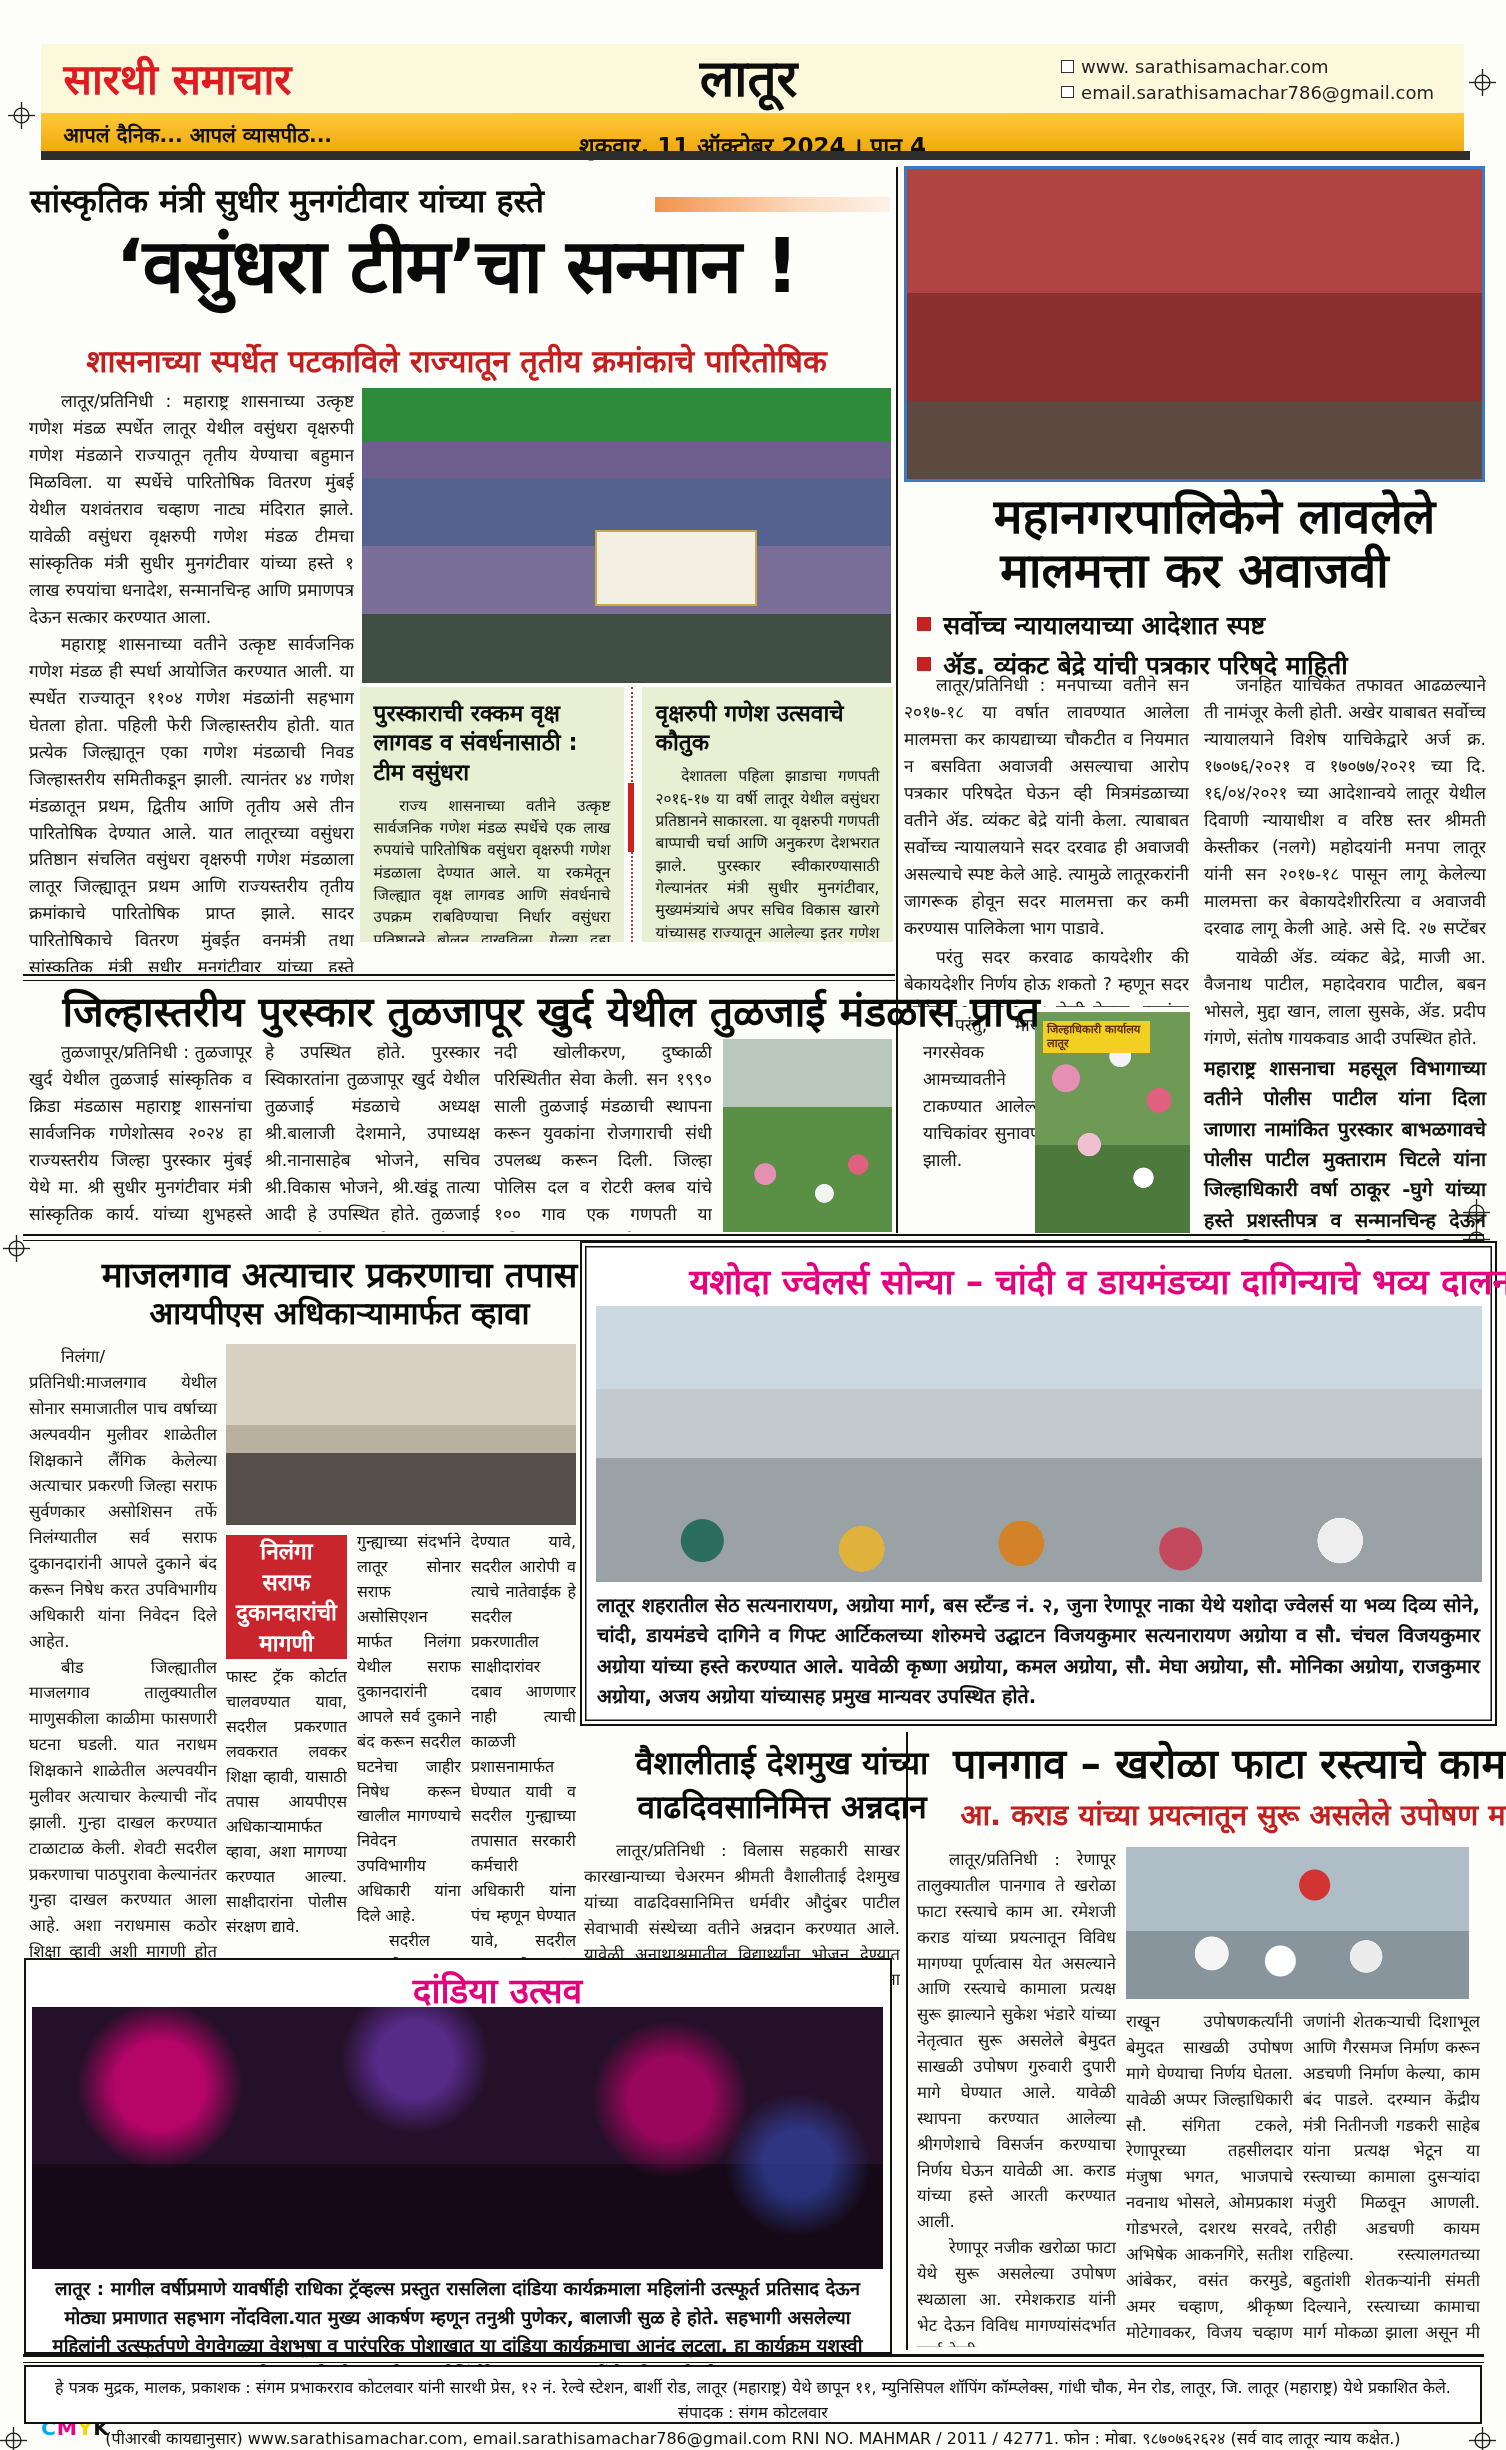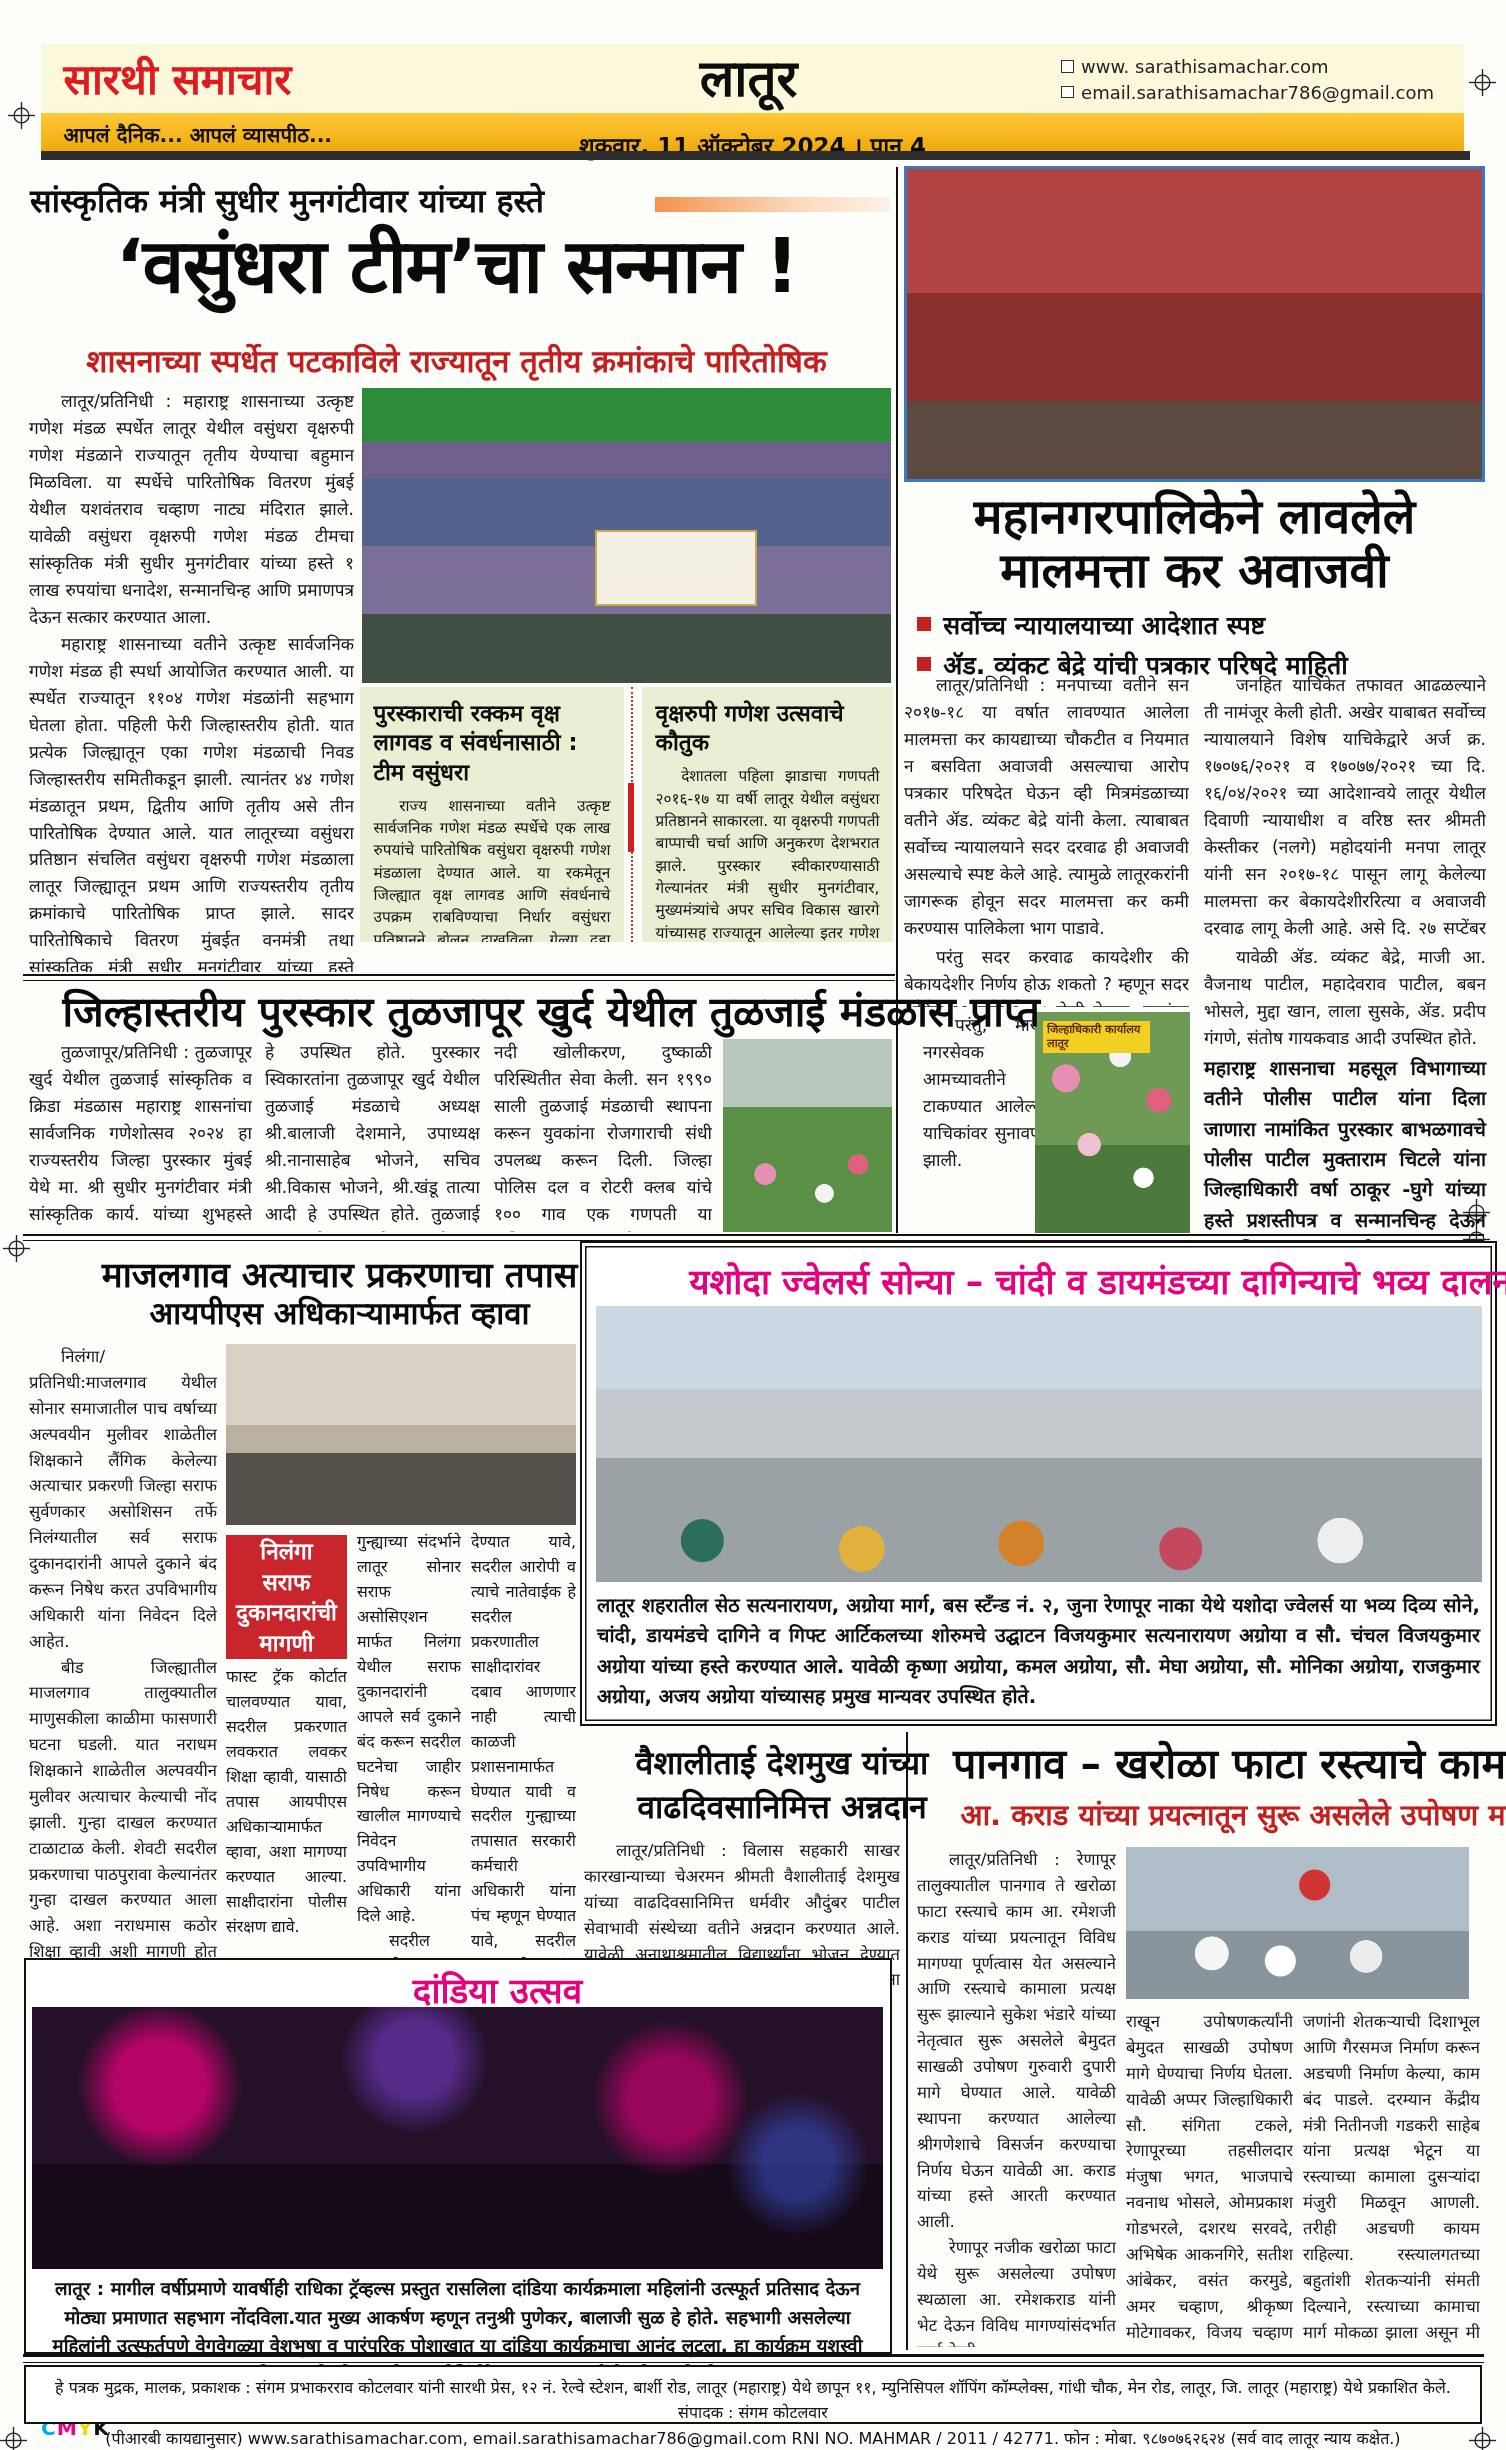--- a/index.html
+++ b/index.html
@@ -198,21 +198,21 @@
     <p>राज्य शासनाच्या वतीने उत्कृष्ट सार्वजनिक गणेश मंडळ स्पर्धेचे एक लाख रुपयांचे पारितोषिक वसुंधरा वृक्षरुपी गणेश मंडळाला देण्यात आले. या रकमेतून जिल्ह्यात वृक्ष लागवड आणि संवर्धनाचे उपक्रम राबविण्याचा निर्धार वसुंधरा प्रतिष्ठानने बोलून दाखविला. गेल्या दहा वर्षांपासून सातत्याने वसुंधरा प्रतिष्ठान लातूर शहर आणि जिल्ह्यात स्व खर्चाने वृक्ष लागवड आणि संवर्धनाचे कार्य करते आहे.</p>
   </div>
   <div class="abs dotdiv" style="left:631px;top:687px;height:255px;"></div>
   <div class="abs reddivseg" style="left:628px;top:783px;width:6px;height:69px;"></div>
   <div class="abs greenbox" style="left:642px;top:687px;width:251px;height:255px;">
     <h3>वृक्षरुपी गणेश उत्सवाचे कौतुक</h3>
     <p>देशातला पहिला झाडाचा गणपती २०१६-१७ या वर्षी लातूर येथील वसुंधरा प्रतिष्ठानने साकारला. या वृक्षरुपी गणपती बाप्पाची चर्चा आणि अनुकरण देशभरात झाले. पुरस्कार स्वीकारण्यासाठी गेल्यानंतर मंत्री सुधीर मुनगंटीवार, मुख्यमंत्र्यांचे अपर सचिव विकास खारगे यांच्यासह राज्यातून आलेल्या इतर गणेश मंडळाच्या पदाधिकारी आणि सदस्यांनी वसुंधरा वृक्षरुपी गणेशोत्सवाचे कौतुक केले. या माध्यमातून लातूरचा गणेशोत्सव पॅटर्न राज्यभरात गाजला.</p>
   </div>
 
   <div class="abs photo ph-tax" style="left:904px;top:166px;width:581px;height:316px;"></div>
-  <div class="abs taxhead" style="left:904px;top:490px;width:581px;text-align:center;">महानगरपालिकेने लावलेले</div>
+  <div class="abs taxhead" style="left:924px;top:490px;width:581px;text-align:center;">महानगरपालिकेने लावलेले</div>
   <div class="abs taxhead" style="left:904px;top:544px;width:581px;">मालमत्ता कर अवाजवी</div>
   <div class="abs" style="left:917px;top:601px;width:568px;">
     <div class="bulletrow">
         <span class="bulletsq"></span>
         <span class="bullettext">सर्वोच्च न्यायालयाच्या आदेशात स्पष्ट</span>
       </div>
     <div class="bulletrow">
         <span class="bulletsq"></span>
         <span class="bullettext">ॲड. व्यंकट बेद्रे यांची पत्रकार परिषदे माहिती</span>
       </div>

